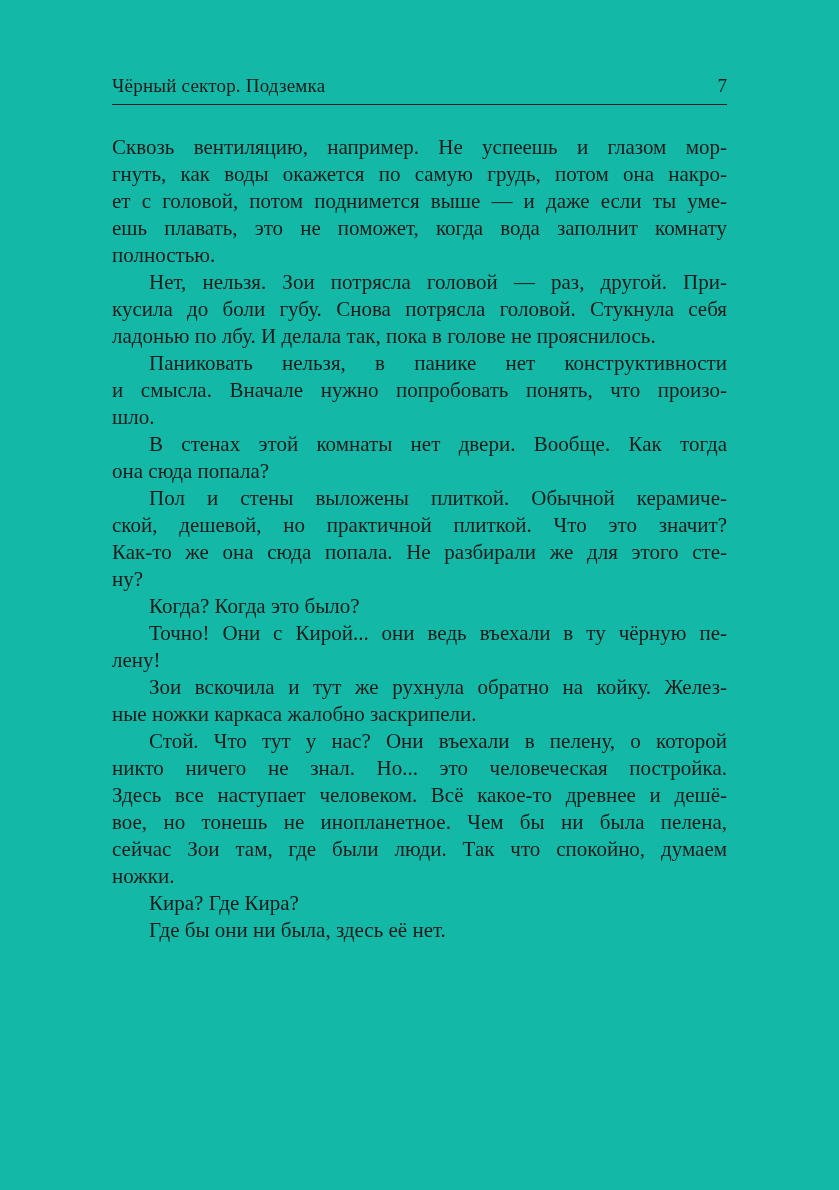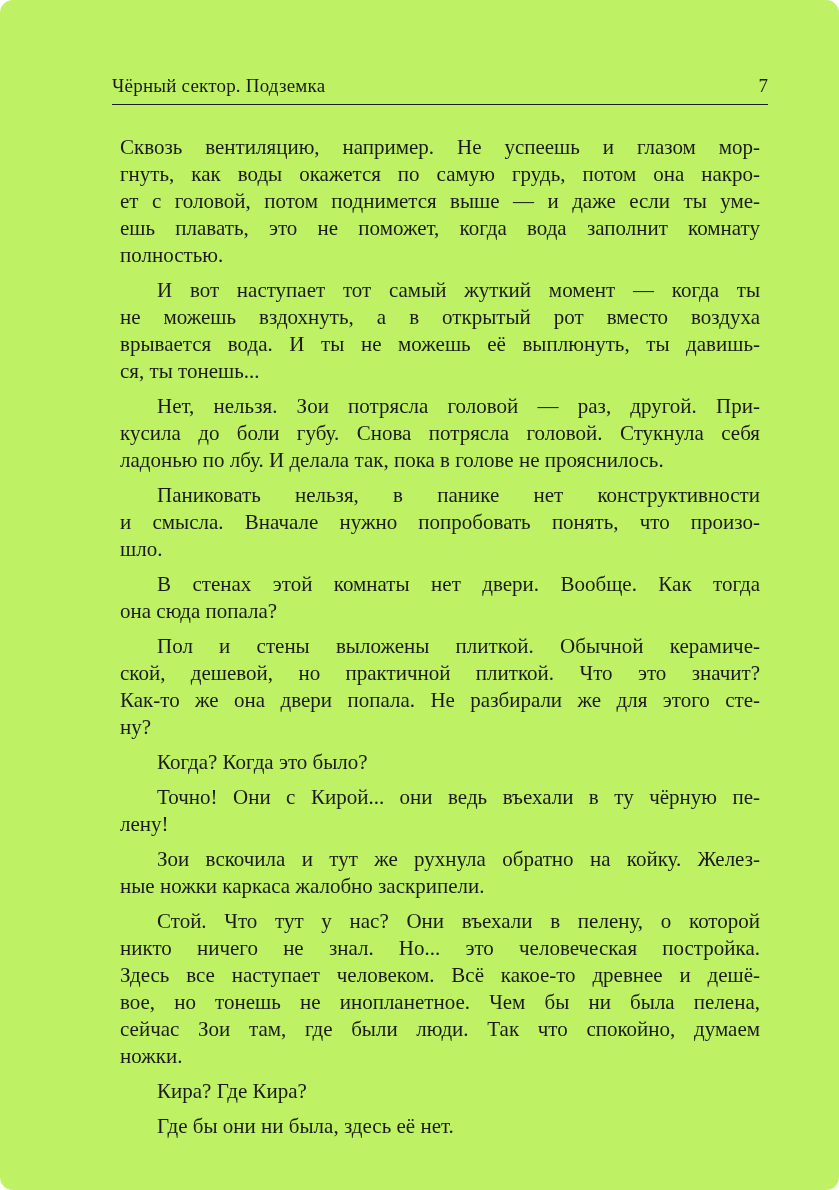--- a/index.html
+++ b/index.html
@@ -4,27 +4,26 @@
 <style>
   html, body {
     margin: 0;
     padding: 0;
     background: #ffffff;
   }
   .page {
     position: relative;
     width: 839px;
     height: 1190px;
-    background: #bef264;
+    background: #14b8a6;
     box-sizing: border-box;
-    padding: 76px 71px 0 112px;
+    padding: 76px 112px 0 112px;
     color: #1b1b1b;
     font-family: "Liberation Serif", "DejaVu Serif", serif;
     overflow: hidden;
-    border-radius: 13px;
   }
   .running-head {
     display: flex;
     justify-content: space-between;
     align-items: baseline;
     font-size: 19px;
     line-height: 20px;
     color: #1b1b1b;
   }
   .running-title {
@@ -39,21 +38,21 @@
     border-top: 1.5px solid #1d1d1d;
     height: 0;
     width: 100%;
   }
   .body-text {
     margin-top: 29px;
     font-size: 21px;
     line-height: 27px;
   }
   .paragraph {
-    margin: 8px;
+    margin: 0;
   }
   .paragraph.indent .line:first-child {
     text-indent: 37px;
   }
   .line {
     text-align: justify;
     text-align-last: justify;
     white-space: normal;
   }
   .line.last {
@@ -71,43 +70,37 @@
   <div class="head-rule"></div>
   <div class="body-text">
       <div class="paragraph">
         <div class="line">Сквозь вентиляцию, например. Не успеешь и глазом мор-</div>
         <div class="line">гнуть, как воды окажется по самую грудь, потом она накро-</div>
         <div class="line">ет с головой, потом поднимется выше — и даже если ты уме-</div>
         <div class="line">ешь плавать, это не поможет, когда вода заполнит комнату</div>
         <div class="line last">полностью.</div>
       </div>
       <div class="paragraph indent">
-        <div class="line">И вот наступает тот самый жуткий момент — когда ты</div>
-        <div class="line">не можешь вздохнуть, а в открытый рот вместо воздуха</div>
-        <div class="line">врывается вода. И ты не можешь её выплюнуть, ты давишь-</div>
-        <div class="line last">ся, ты тонешь...</div>
-      </div>
-      <div class="paragraph indent">
         <div class="line">Нет, нельзя. Зои потрясла головой — раз, другой. При-</div>
         <div class="line">кусила до боли губу. Снова потрясла головой. Стукнула себя</div>
         <div class="line last">ладонью по лбу. И делала так, пока в голове не прояснилось.</div>
       </div>
       <div class="paragraph indent">
         <div class="line">Паниковать нельзя, в панике нет конструктивности</div>
         <div class="line">и смысла. Вначале нужно попробовать понять, что произо-</div>
         <div class="line last">шло.</div>
       </div>
       <div class="paragraph indent">
         <div class="line">В стенах этой комнаты нет двери. Вообще. Как тогда</div>
         <div class="line last">она сюда попала?</div>
       </div>
       <div class="paragraph indent">
         <div class="line">Пол и стены выложены плиткой. Обычной керамиче-</div>
         <div class="line">ской, дешевой, но практичной плиткой. Что это значит?</div>
-        <div class="line">Как-то же она двери попала. Не разбирали же для этого сте-</div>
+        <div class="line">Как-то же она сюда попала. Не разбирали же для этого сте-</div>
         <div class="line last">ну?</div>
       </div>
       <div class="paragraph indent">
         <div class="line last">Когда? Когда это было?</div>
       </div>
       <div class="paragraph indent">
         <div class="line">Точно! Они с Кирой... они ведь въехали в ту чёрную пе-</div>
         <div class="line last">лену!</div>
       </div>
       <div class="paragraph indent">

